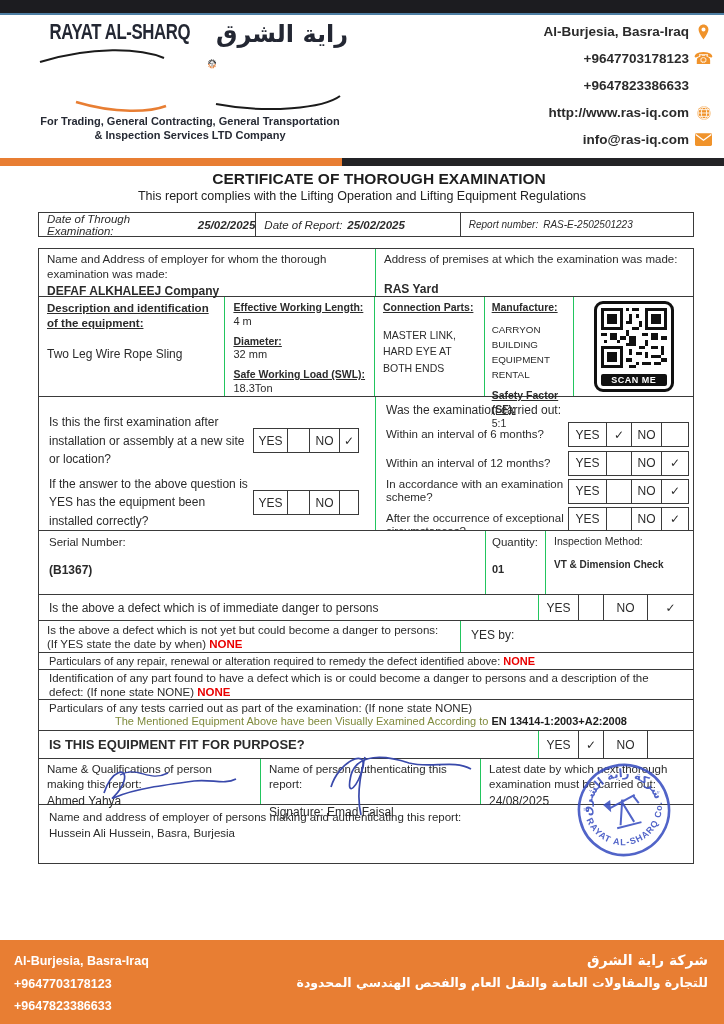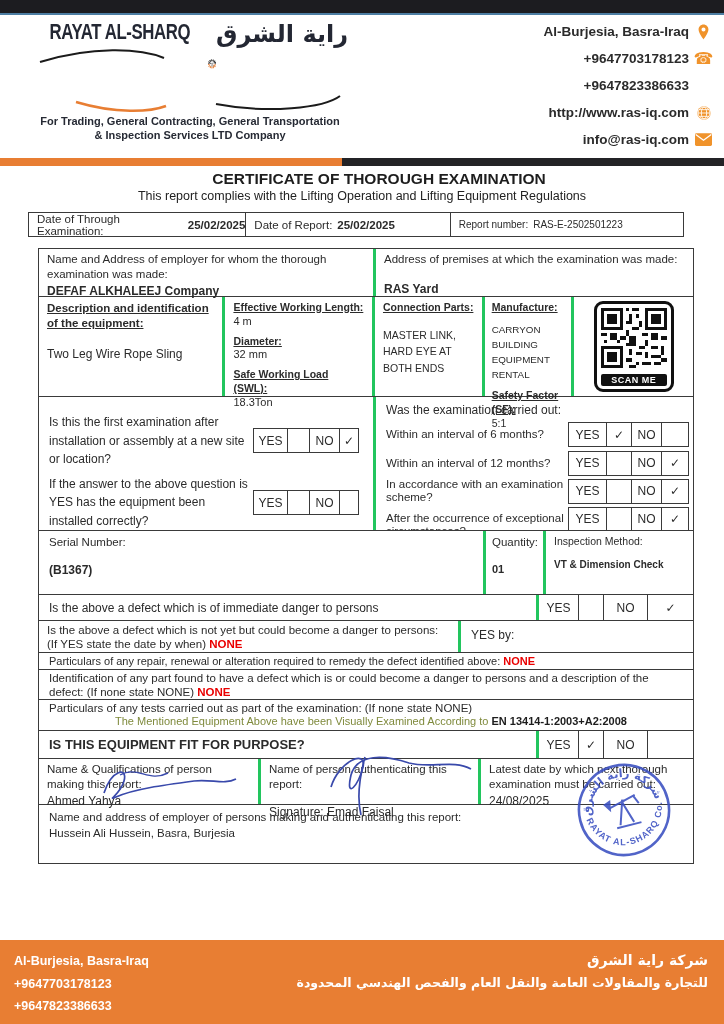--- a/index.html
+++ b/index.html
@@ -28,31 +28,31 @@
   .c-glyph { font-family:"DejaVu Sans", sans-serif; color:#f0932b; font-size:16px; line-height:1; }
   
   .divider { position:absolute; left:0; top:158px; width:724px; height:8px; display:flex; }
   .divider .d-orange { width:342px; height:8px; background:#e87e33; }
   .divider .d-black  { flex:1; height:8px; background:#232326; }
   
   .title { position:absolute; left:17px; top:170px; width:724px; text-align:center;
            font-size:15.5px; font-weight:bold; color:#1d1d1d; }
   .subtitle { position:absolute; left:0; top:189px; width:724px; text-align:center; font-size:12.5px; color:#222; }
   
-  .date-table { position:absolute; left:28px; top:212px; width:656px; height:25px;
-                border:1px solid #3a3a3a; display:flex; }
+  .date-table { position:absolute; left:38px; top:212px; width:656px; height:25px;
+                border:1px solid #3a3a3a; display:flex;font-style:italic; }
   .dcell { display:flex; align-items:center; gap:5px; padding-left:8px;
            border-right:1px solid #3a3a3a; font-size:11.5px; }
   .dcell:last-child { border-right:none; }
   .bold { font-weight:bold; }
   
   .mtable { position:absolute; left:38px; top:248px; width:656px; border:1.5px solid #3a3a3a; background:#fff; }
   .trow { display:flex; border-bottom:1px solid #3a3a3a; position:relative; }
   .trow:last-child { border-bottom:none; }
-  .cell { border-right:3px solid #22c55e; position:relative; }
+  .cell { border-right:1px solid #22c55e; position:relative; }
   .cell:last-child { border-right:none; }
   .lab { font-size:11.5px; line-height:1.3; }
   .ul { font-weight:bold; text-decoration:underline; }
   .small { font-size:10.5px; }
   .val { font-size:12px; font-weight:bold; }
   .red { color:#ea0000; }
   .olive { color:#7f8a3c; }
   
   .mt { display:flex; border:1px solid #3a3a3a; background:#fff; }
   .mt > div { display:flex; align-items:center; justify-content:center;

